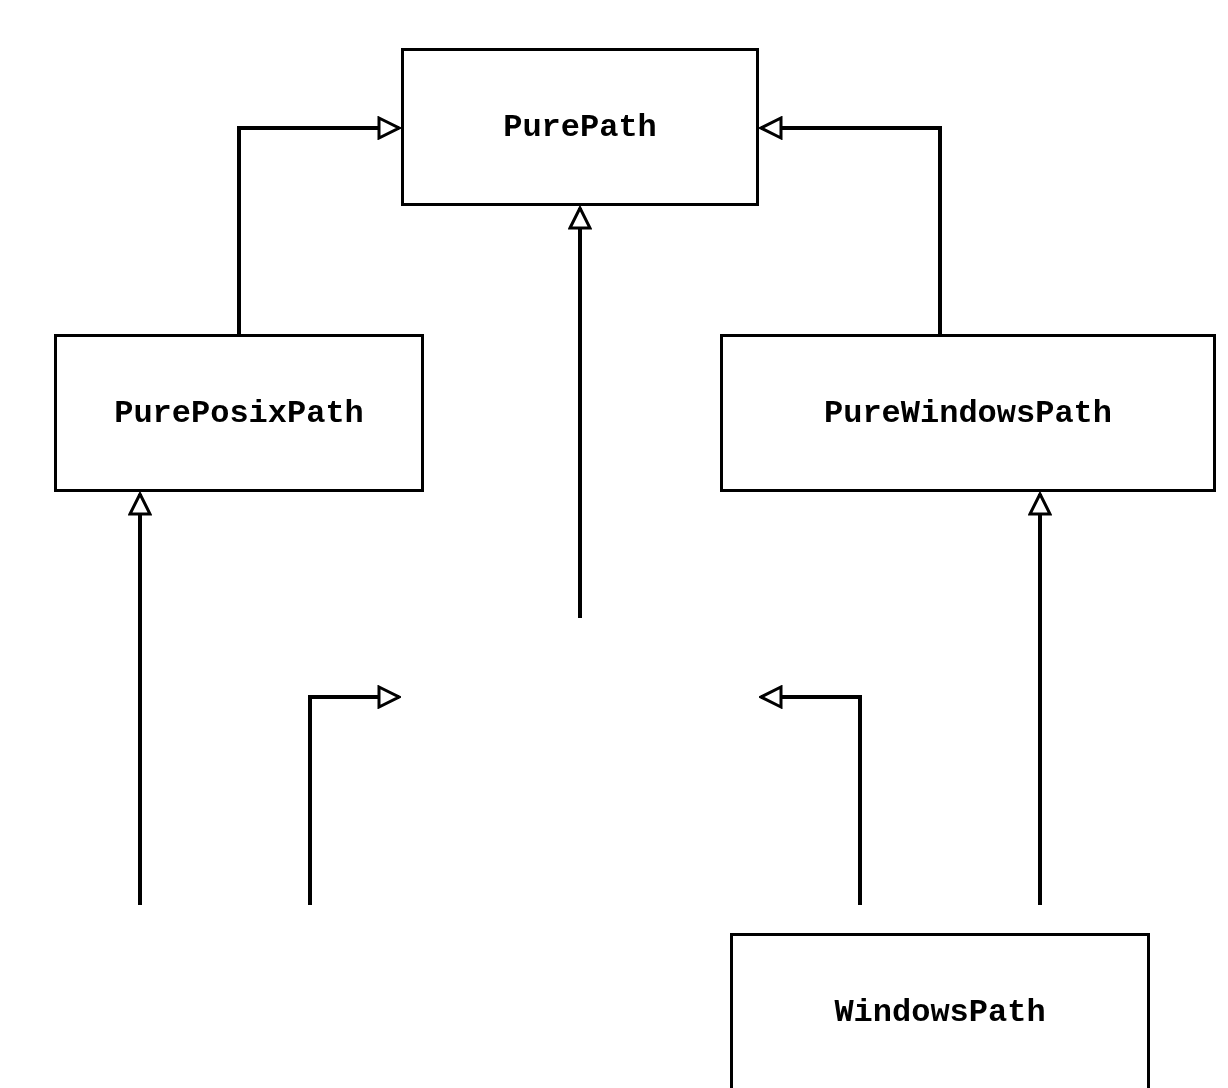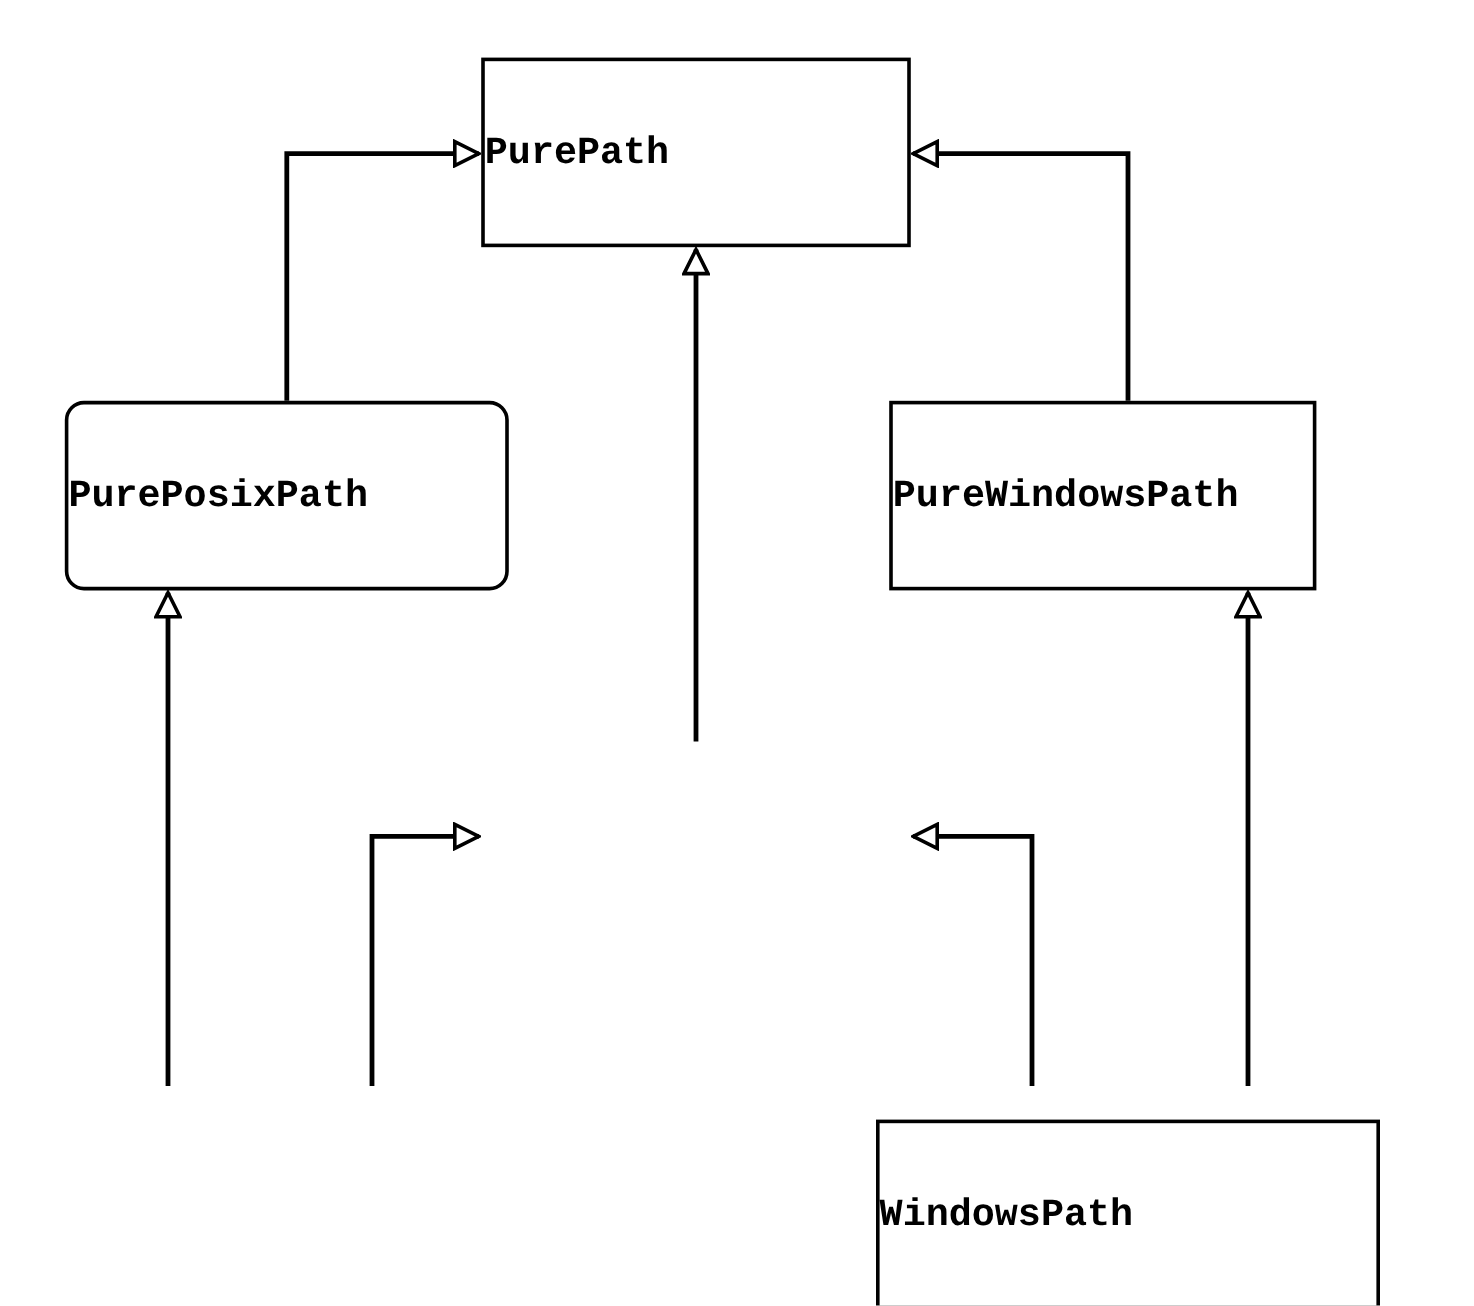--- a/index.html
+++ b/index.html
@@ -19,21 +19,21 @@
       position: relative;
       width: 1228px;
       height: 1088px;
     }
     .box {
       position: absolute;
       border: 3px solid #000;
       background: #fff;
       display: flex;
       align-items: center;
-      justify-content: flex-start;
+      justify-content: center;
       font-size: 32px;
       font-weight: bold;
     }
     svg.arrows {
       position: absolute;
       top: 0;
       left: 0;
       width: 1228px;
       height: 1088px;
       pointer-events: none;
@@ -41,25 +41,25 @@
   </style>
 </head>
 <body>
 
 <div class="diagram-container">
 
   <div class="box" style="left:401px; top:48px; width:358px; height:158px;">
     <span>PurePath</span>
   </div>
 
-  <div class="box" style="left:54px; top:334px; width:370px; height:158px;border-radius:16px;">
+  <div class="box" style="left:54px; top:334px; width:370px; height:158px;">
     <span>PurePosixPath</span>
   </div>
 
-  <div class="box" style="left:741px; top:334px; width:356px; height:158px;font-family:Liberation Mono, monospace;">
+  <div class="box" style="left:720px; top:334px; width:496px; height:158px;font-family:Liberation Mono, monospace;">
     <span>PureWindowsPath</span>
   </div>
 
 
 
   <div class="box" style="left:730px; top:905px; width:420px; height:158px;margin-top:28px;">
     <span>WindowsPath</span>
   </div>
 
   <svg class="arrows" viewBox="0 0 1228 1088" xmlns="http://www.w3.org/2000/svg">

